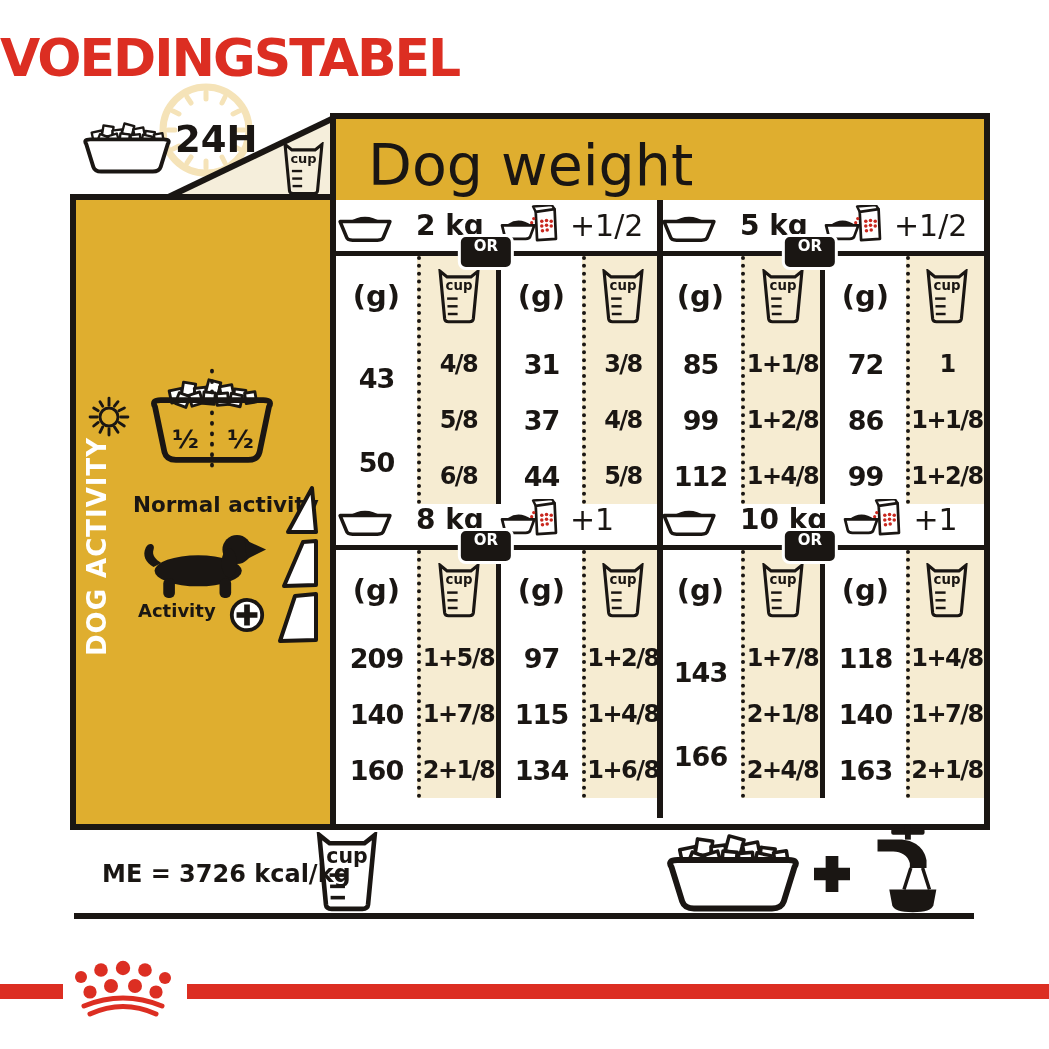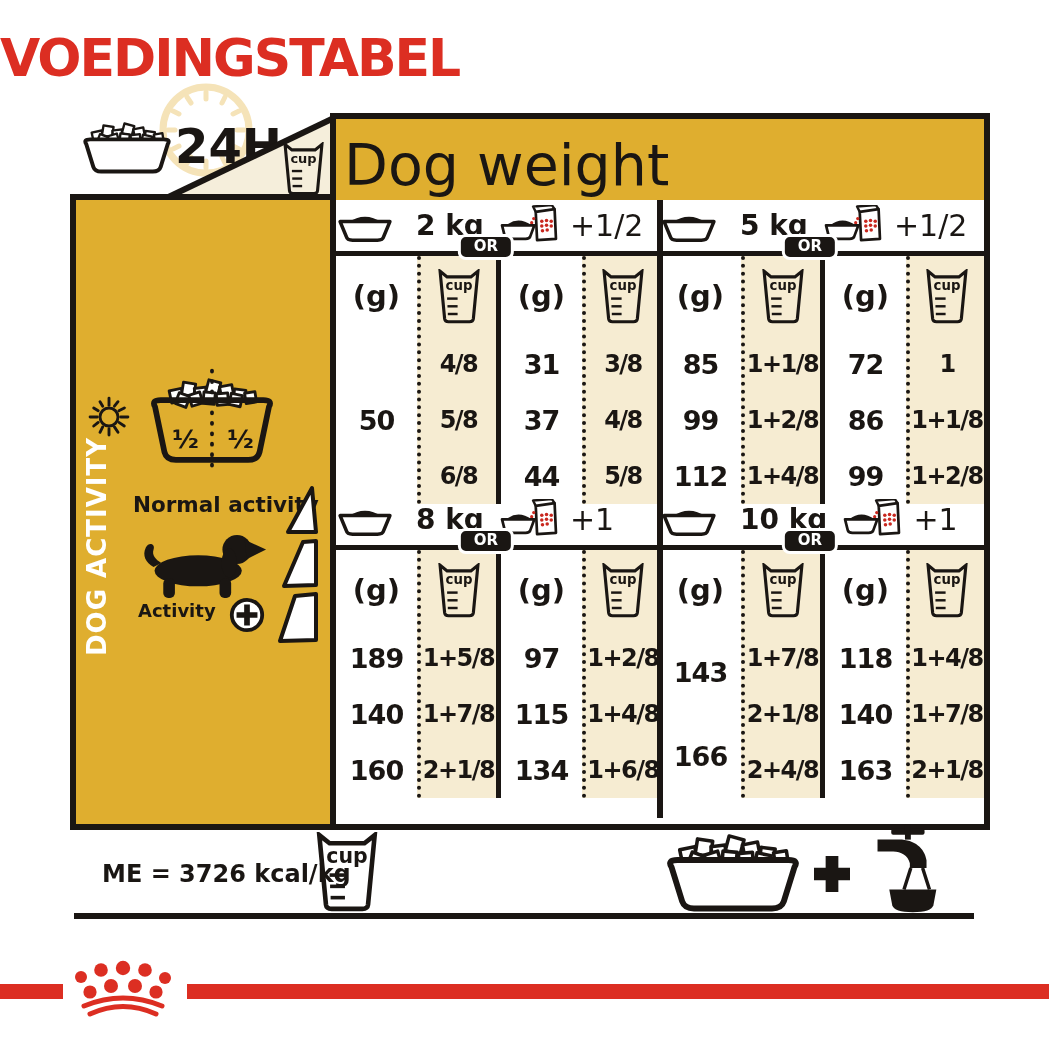--- a/index.html
+++ b/index.html
@@ -5,26 +5,26 @@
   html,body{margin:0;padding:0;background:#fff;}
   .page{position:relative;width:1049px;height:1049px;background:#fff;overflow:hidden;
         font-family:"DejaVu Sans","Liberation Sans",sans-serif;color:#1A1613;}
   .abs{position:absolute;}
 
   
   .title{top:28px;left:0;width:100%;text-align:left;font-size:52px;font-weight:bold;
          letter-spacing:-2px;color:#DC2E22;}
 
   
-  .h24{left:175px;top:118px;font-size:48px;font-weight:bold;}
+  .h24{left:175px;top:118px;font-size:37px;font-weight:bold;}
 
   
   .dogweight{left:330px;top:113px;width:660px;height:104px;background:#DFAE2F;
              border:6px solid #1A1613;box-sizing:border-box;display:flex;align-items:center;
-             padding-left:8px;font-size:57px;color:#1A1613;}
+             padding-left:32px;font-size:57px;color:#1A1613;}
 
   
   .sidebar{left:70px;top:194px;width:260px;height:636px;background:#DFAE2F;
            border:6px solid #1A1613;border-right:none;box-sizing:border-box;}
   .dogact{left:82px;top:656px;transform:rotate(-90deg);transform-origin:top left;
           font-size:26px;font-weight:bold;color:#fff;letter-spacing:1px;white-space:nowrap;}
   .normact{left:133px;top:492px;font-size:21.5px;font-weight:bold;white-space:nowrap;}
   .actlbl{left:138px;top:600px;font-size:18px;font-weight:bold;}
 
   
@@ -34,21 +34,21 @@
   .half.l{left:0;} .half.r{left:324px;}
   .vdiv{position:absolute;left:321px;top:0;width:6px;height:618px;background:#1A1613;z-index:2;}
   .sect{position:absolute;left:0;width:324px;height:309px;}
   .sect.top{top:0;} .sect.bot{top:294px;}
   .sect-head{position:relative;height:56px;border-bottom:5px solid #1A1613;box-sizing:border-box;
              display:flex;align-items:center;justify-content:flex-start;}
   .wtext{font-size:28px;font-weight:bold;margin:0 14px 0 22px;white-space:nowrap;}
   .addtext{font-size:30px;font-weight:normal;margin-left:10px;white-space:nowrap;}
   .orpill{position:absolute;left:150px;top:34px;transform:translateX(-50%);z-index:3;
           background:#1A1613;color:#fff;font-size:15px;font-weight:bold;
-          padding:2px 13px 3px;border-radius:8px;border:3px solid #fff;line-height:1;}
+          padding:2px 13px 13px;border-radius:8px;border:3px solid #fff;line-height:1;}
   .sect-rows{display:flex;height:248px;}
   .cg{width:81px;display:flex;flex-direction:column;}
   .ccup{width:79px;background:#F6ECD2;border-left:4px dotted #1A1613;box-sizing:border-box;
         display:flex;flex-direction:column;}
   .mid{width:5px;background:#1A1613;}
   .cg2{width:81px;display:flex;flex-direction:column;}
   .ccup2{width:78px;background:#F6ECD2;border-left:4px dotted #1A1613;box-sizing:border-box;
          display:flex;flex-direction:column;}
   .cell-h{height:80px;display:flex;align-items:center;justify-content:center;
           font-size:29px;font-weight:bold;}
@@ -230,20 +230,21 @@
         <span class="wtext">2 kg</span>
         <svg width="62" height="42" viewBox="0 0 92 62">
           <use href="#sym-bowlpouch" xlink:href="#sym-bowlpouch"></use>
             </svg>
         <span class="addtext">+1/2</span>
         <span class="orpill">OR</span>
       </div>
       <div class="sect-rows">
         <div class="cg">
           <div class="cell-h">(g)</div>
+          <div class="cell gval">43</div>
           <div class="cell gval">50</div>
         </div>
         <div class="ccup">
           <div class="cell-h">
                 <svg width="42" height="55" viewBox="0 0 60 78">
             <use href="#sym-cup" xlink:href="#sym-cup"></use>
             <text x="30" y="30" text-anchor="middle" font-size="19" font-weight="bold" fill="#1A1613">cup</text>
                 </svg>
               </div>
           <div class="cell cval">4/8</div>
@@ -279,21 +280,21 @@
         <span class="wtext">8 kg</span>
         <svg width="62" height="42" viewBox="0 0 92 62">
           <use href="#sym-bowlpouch" xlink:href="#sym-bowlpouch"></use>
             </svg>
         <span class="addtext">+1</span>
         <span class="orpill">OR</span>
       </div>
       <div class="sect-rows">
         <div class="cg">
           <div class="cell-h">(g)</div>
-          <div class="cell gval">189</div>
+          <div class="cell gval">209</div>
           <div class="cell gval">140</div>
           <div class="cell gval">160</div>
         </div>
         <div class="ccup">
           <div class="cell-h">
                 <svg width="42" height="55" viewBox="0 0 60 78">
             <use href="#sym-cup" xlink:href="#sym-cup"></use>
             <text x="30" y="30" text-anchor="middle" font-size="19" font-weight="bold" fill="#1A1613">cup</text>
                 </svg>
               </div>

